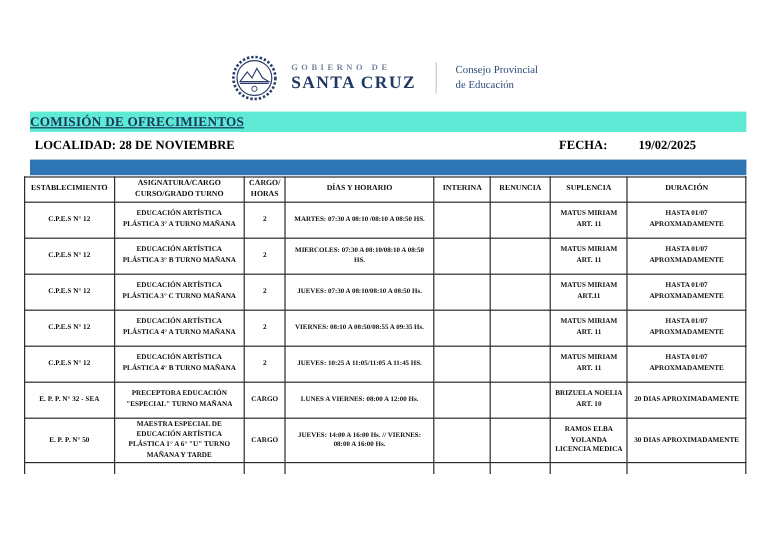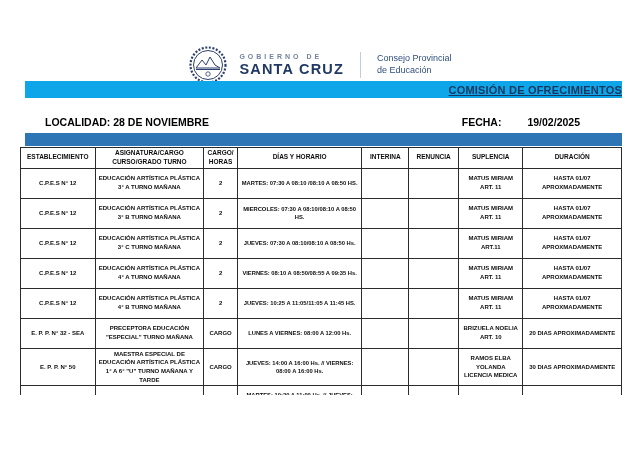--- a/index.html
+++ b/index.html
@@ -1,36 +1,36 @@
 <!DOCTYPE html>
 <html><head>
 <meta charset="utf-8">
 <style>
   html,body{margin:0;padding:0;background:#ffffff;}
   .page{
     position:relative;width:640px;height:395px;background:#ffffff;overflow:hidden;
-    font-family:Liberation Sans, sans-serif;color:#111;
+    font-family:Liberation Serif, serif;color:#111;
   }
   
   .logo-row{position:absolute;top:40px;left:0;right:0;height:50px;
     display:flex;justify-content:center;align-items:center;gap:11px;}
   .brand{display:flex;flex-direction:column;justify-content:center;}
   .brand-small{font-size:7px;letter-spacing:3px;color:#7484a0;font-weight:bold;}
   .brand-big{font-size:14.5px;letter-spacing:1.2px;color:#1F3864;font-weight:bold;margin-top:1px;}
   .logo-divider{width:1px;height:26px;background:#c3cbd8;margin:0 5px;}
   .org{font-size:9px;color:#2F4E7E;line-height:1.3;}
   
-  .title-bar{position:absolute;top:81px;left:25px;width:597px;height:17px;background:#0ea5e9;
-    display:flex;align-items:center;justify-content:flex-end;}
+  .title-bar{position:absolute;top:93px;left:25px;width:597px;height:17px;background:#5eead4;
+    display:flex;align-items:center;justify-content:flex-start;}
   .title-text{font-size:11px;font-weight:bold;text-decoration:underline;color:#17365D;letter-spacing:.2px;}
   
   .info-row{position:absolute;top:110px;left:25px;width:597px;height:23px;
     display:flex;align-items:center;justify-content:space-between;
     font-weight:bold;font-size:10.5px;color:#000;}
-  .loc{margin-left:20px;white-space:nowrap;}
+  .loc{margin-left:4px;white-space:nowrap;}
   .fecha{margin-right:42px;display:flex;gap:26px;white-space:nowrap;justify-content:space-between;}
   .bar2{position:absolute;top:133px;left:25px;width:597px;height:13px;background:#2E75B6;}
   
   .table-wrap{position:absolute;top:147px;left:20px;width:602px;}
   table{width:602px;border-collapse:collapse;table-layout:fixed;}
   th,td{border:1px solid #2b2b2b;font-weight:bold;text-align:center;vertical-align:middle;
     padding:1px 3px;color:#0d0d0d;overflow:hidden;}
   th{font-size:6.5px;line-height:1.35;}
   td{font-size:6px;line-height:1.45;}
   td.dias{font-size:5.8px;}

